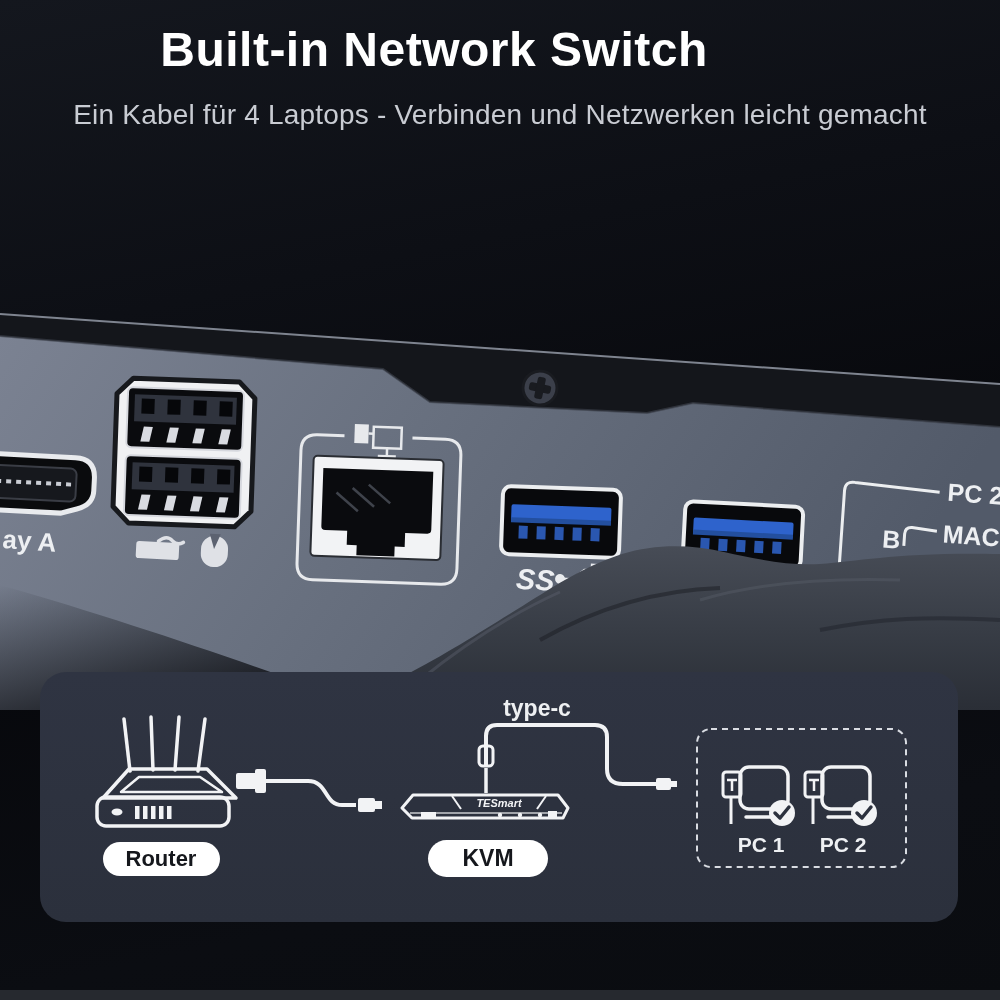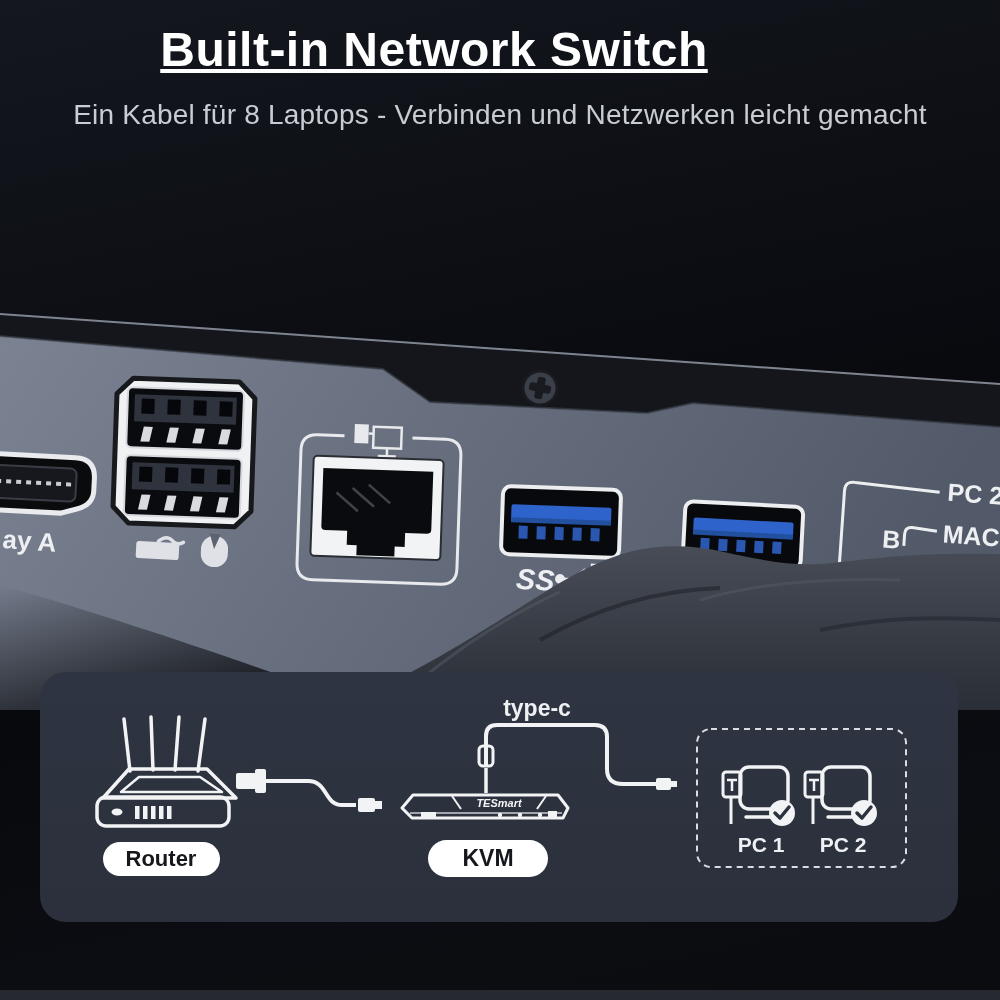--- a/index.html
+++ b/index.html
@@ -3,21 +3,21 @@
 <meta charset="utf-8">
 <style>
   html,body{margin:0;padding:0;background:#000;}
   .stage{
     position:relative;width:1000px;height:1000px;overflow:hidden;
     font-family:"Liberation Sans",sans-serif;
     background:linear-gradient(168deg,#14171e 0%,#0d0f15 28%,#07080c 55%,#0b0d12 82%,#0a0c10 100%);
   }
   .title{
     position:absolute;top:22px;left:0;width:868px;text-align:center;
-    color:#ffffff;font-size:48px;font-weight:700;letter-spacing:.5px;text-decoration:underline;
+    color:#ffffff;font-size:48px;font-weight:700;letter-spacing:.5px;
   }
   .subtitle{
     position:absolute;top:99px;left:0;width:1000px;text-align:center;
     color:#c9ccd3;font-size:28px;font-weight:400;letter-spacing:.2px;
   }
   .device-svg{position:absolute;top:300px;left:0;}
   .panel{
     position:absolute;left:40px;top:672px;width:918px;height:250px;
     border-radius:26px;background:linear-gradient(180deg,#2f3442 0%,#2b303c 100%);
   }
@@ -26,21 +26,21 @@
   .face-label{font-weight:700;fill:#edeff2;}
   .diagram-label{font-weight:700;fill:#eef0f3;}
   .pill-text{font-weight:700;fill:#15171c;}
 </style>
 </head>
 <body>
 
 <div class="stage">
 
   <div class="title">Built-in Network Switch</div>
-  <div class="subtitle">Ein Kabel für 8 Laptops - Verbinden und Netzwerken leicht gemacht</div>
+  <div class="subtitle">Ein Kabel für 4 Laptops - Verbinden und Netzwerken leicht gemacht</div>
 
   <svg class="device-svg" width="1000" height="410" viewBox="0 0 1000 410">
     <defs>
       <linearGradient id="faceGrad" x1="0" y1="0" x2="1" y2="0.25">
         <stop offset="0" stop-color="#7b8292"></stop>
         <stop offset="0.45" stop-color="#68707f"></stop>
         <stop offset="1" stop-color="#525a69"></stop>
       </linearGradient>
       <linearGradient id="fabricGrad" x1="0" y1="0" x2="0" y2="1">
         <stop offset="0" stop-color="#474c56"></stop>

